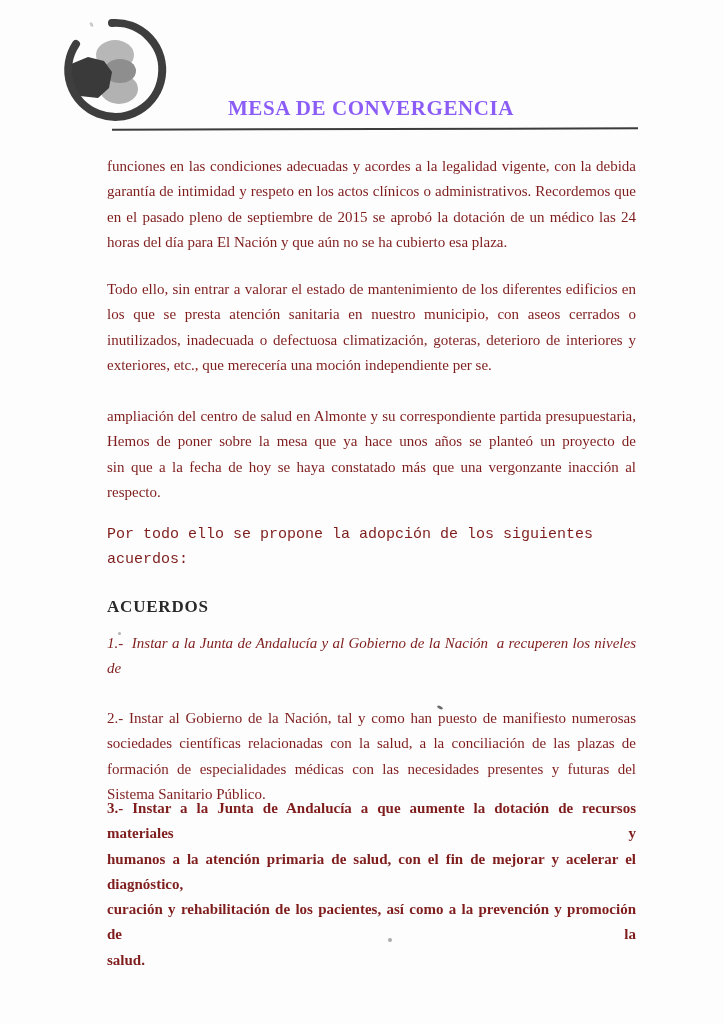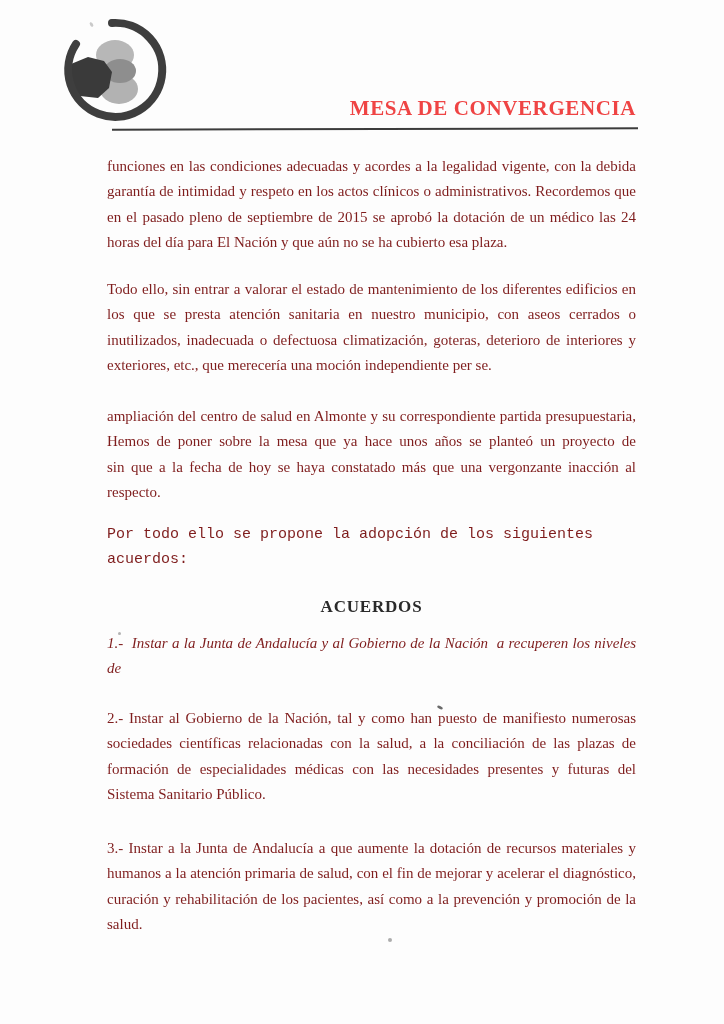--- a/index.html
+++ b/index.html
@@ -21,48 +21,48 @@
     width: 132px; height: 126px;
   }
   .title1 {
     position: absolute; left: 106px; top: 50px; width: 530px;
     text-align: center; transform: translateX(-18px);
     font-size: 21px; font-weight: bold; color: #2a2a2a;
     letter-spacing: 0.3px;
   }
   .title2 {
     position: absolute; left: 106px; top: 96px; width: 530px;
-    text-align: right;
-    font-size: 21px; font-weight: bold; color: #ef4444;
+    text-align: center;
+    font-size: 21px; font-weight: bold; color: #8b5cf6;
     letter-spacing: 0.6px;
   }
   .header-rule {
     position: absolute; left: 112px; top: 128px; width: 526px; height: 2px;
     background: #3c3c3c;
     transform: rotate(-0.15deg);
   }
   
   .para {
     position: absolute; left: 107px; width: 529px;
     font-size: 15px; line-height: 25.3px; color: #7f1d1d;
   }
   .jline { text-align: justify; text-align-last: justify; }
   .lline { text-align: left; text-align-last: left; }
   .p1 { top: 154px; }
   .p2 { top: 277px; }
   .p3 { top: 404px; }
   .p4 { top: 522px; font-family: Liberation Mono, monospace; }
   .acuerdos-heading {
     position: absolute; left: 107px; top: 597px; width: 529px;
-    text-align: center; font-size: 17px; font-weight: bold;
+    font-size: 17px; font-weight: bold;
     letter-spacing: 0.8px; color: #2a2a2a;
   }
   .a1 { top: 631px; font-style: italic; }
   .a2 { top: 706px; }
-  .a3 { top: 836px; }
+  .a3 { top: 796px; font-weight: bold; }
   
   .speck {
     position: absolute; background: #6a6a6a; border-radius: 50%;
   }
   .speck.s1 { left: 437px; top: 706px; width: 6px; height: 3px; transform: rotate(24deg); }
   .speck.s2 { left: 388px; top: 938px; width: 4px; height: 4px; opacity: .55; }
   .speck.s3 { left: 118px; top: 632px; width: 3px; height: 3px; opacity: .5; }
   .speck.s4 { left: 90px; top: 22px; width: 3px; height: 5px; opacity: .35; transform: rotate(-30deg); }
 </style>
 </head>

